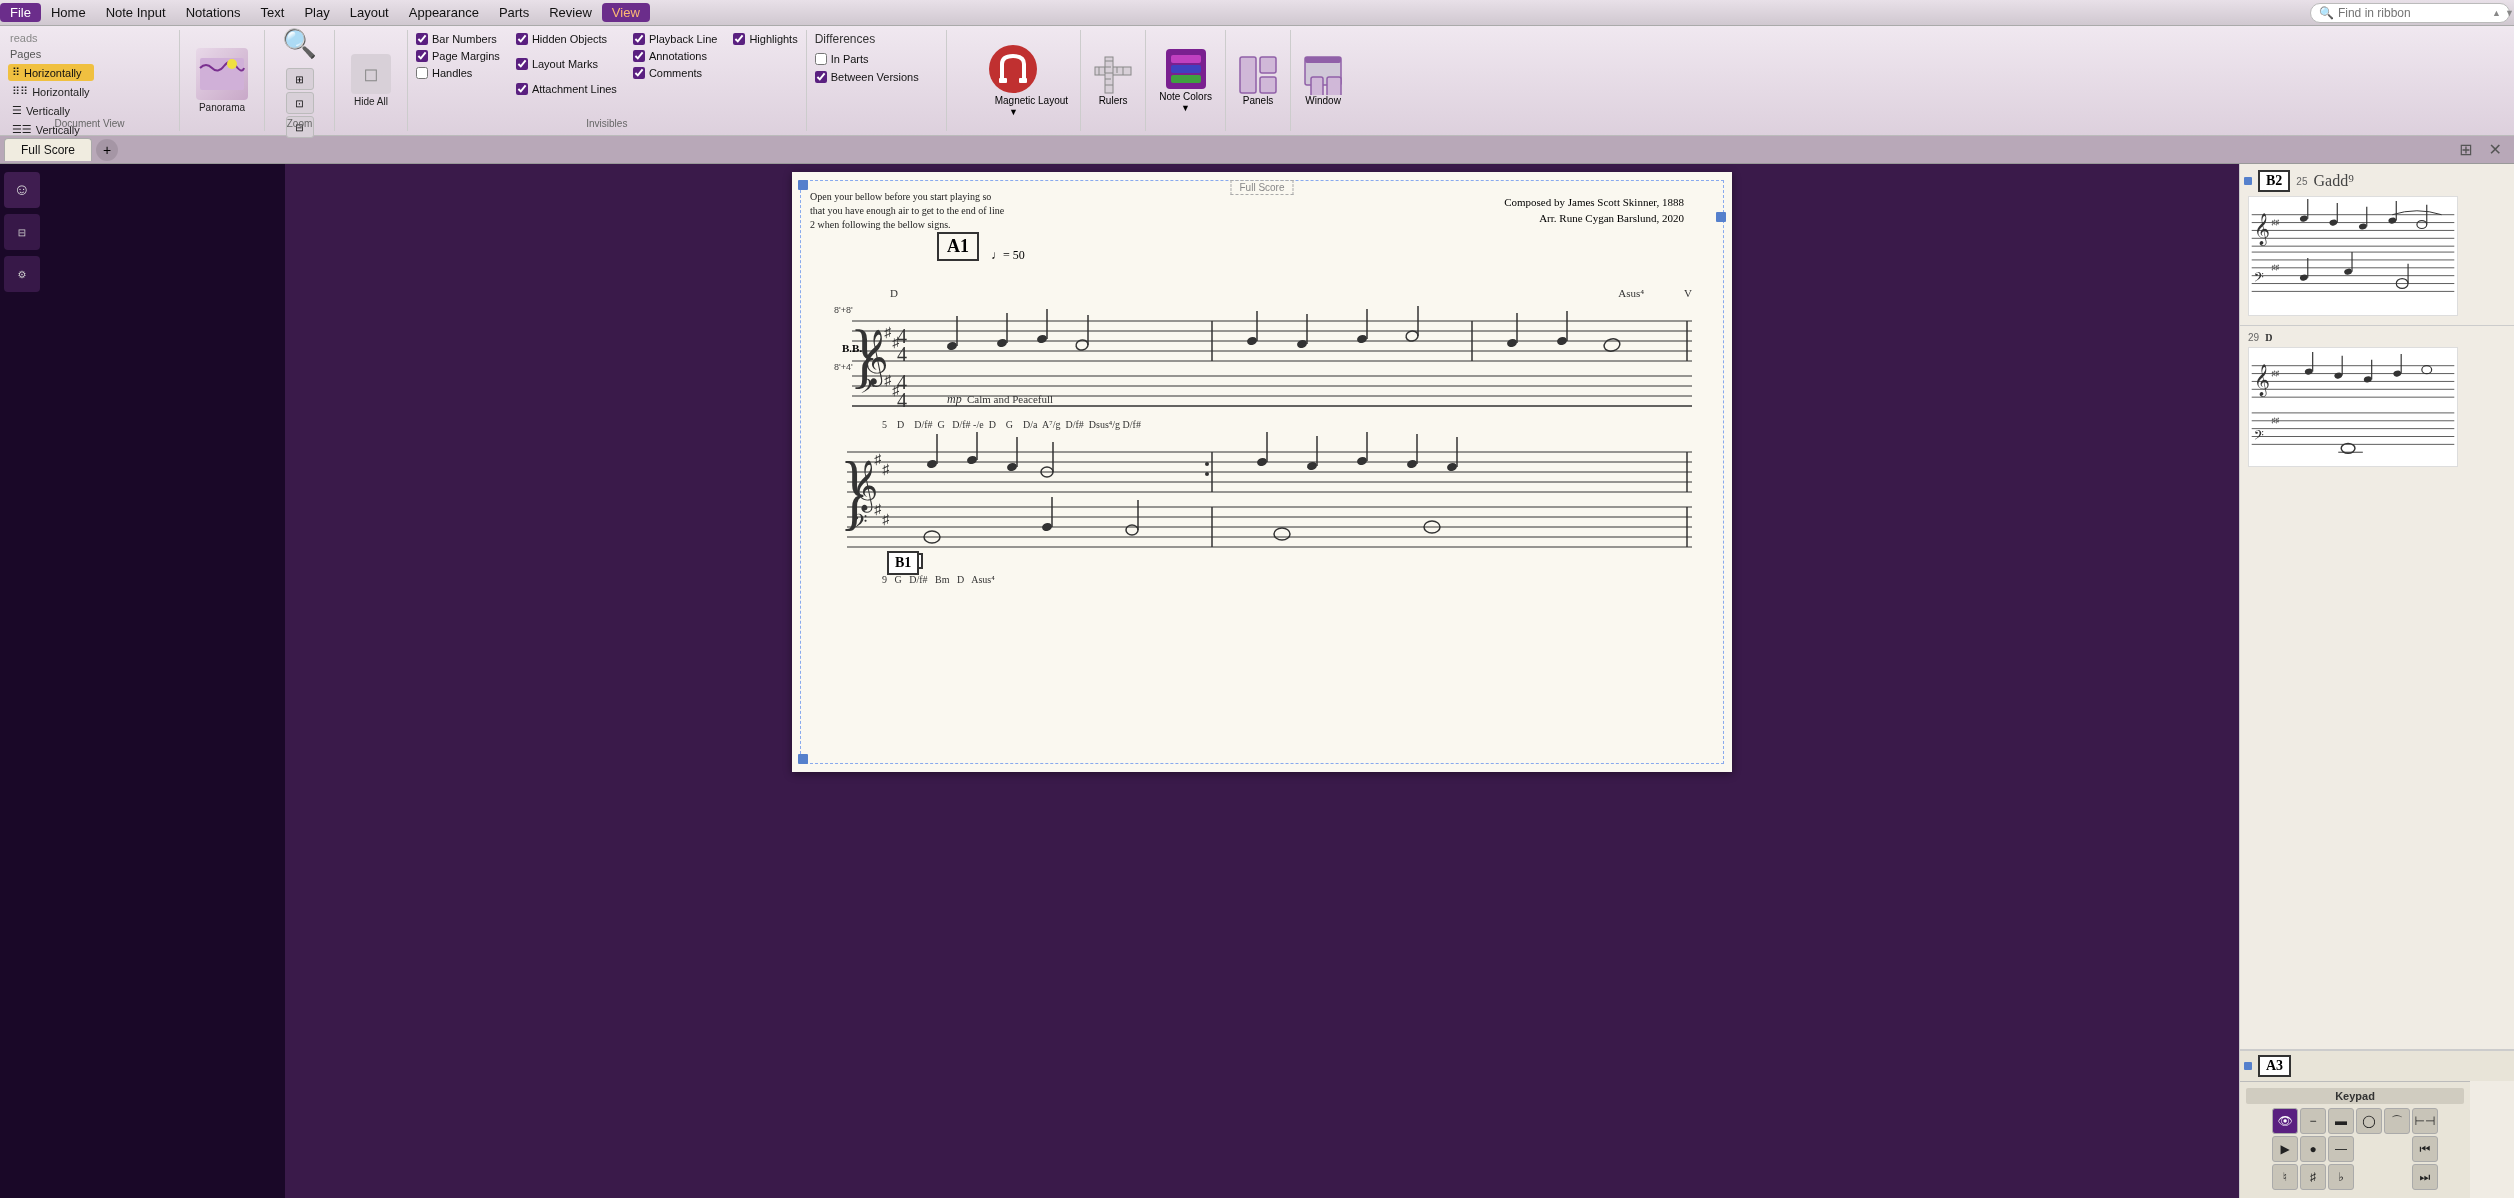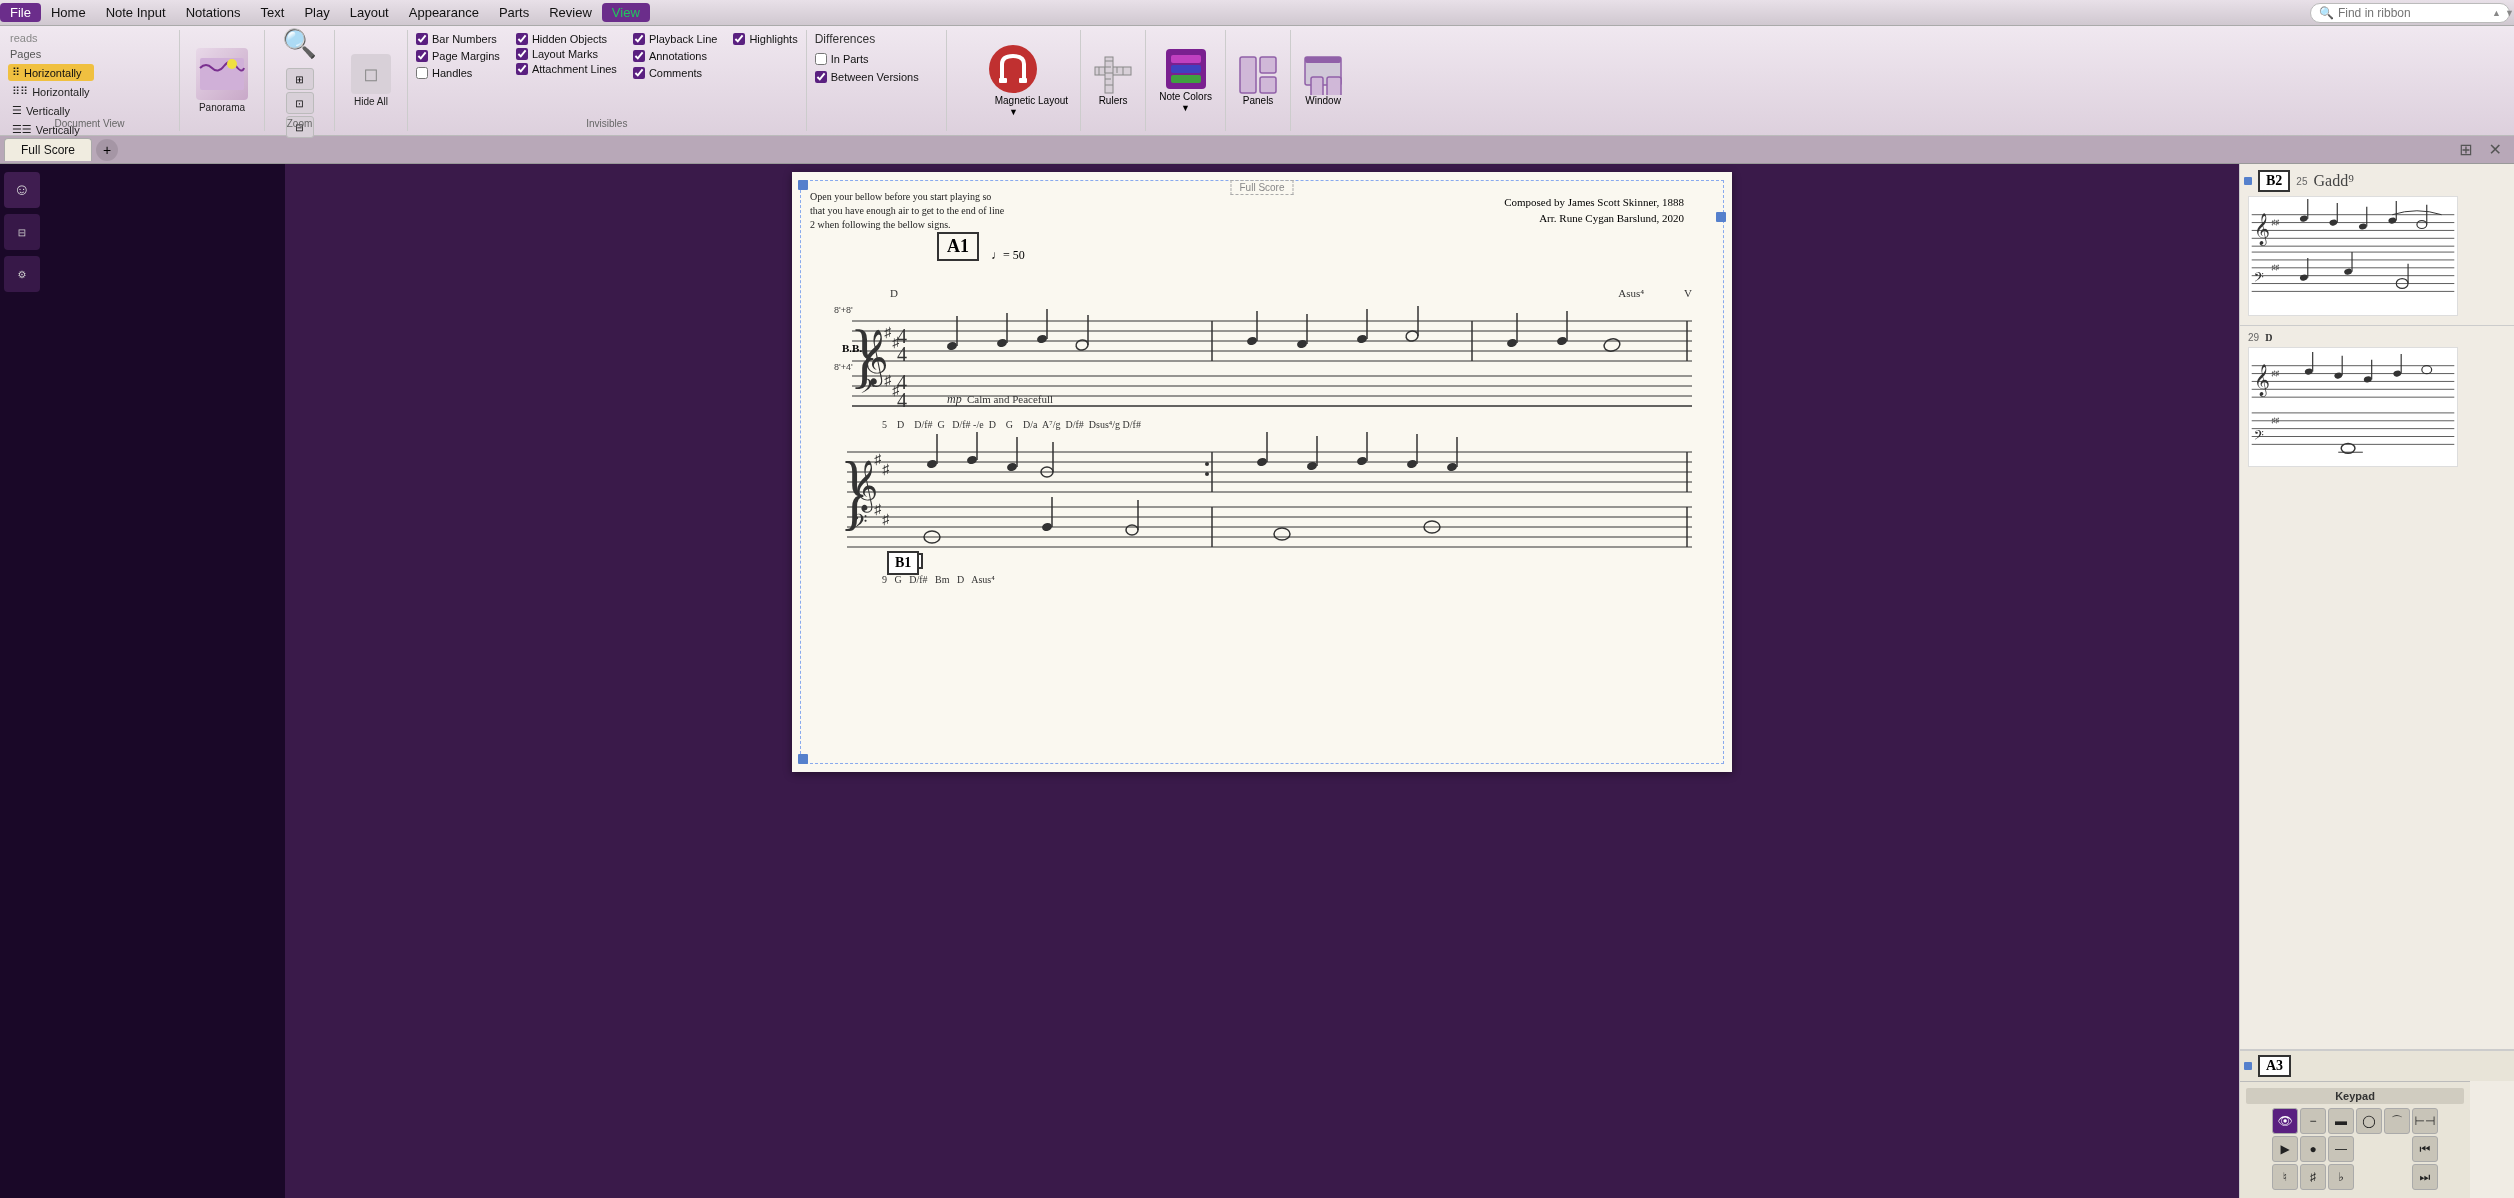--- a/index.html
+++ b/index.html
@@ -76,21 +76,21 @@
   <div class="menu-item active">File</div>
   <div class="menu-item">Home</div>
   <div class="menu-item">Note Input</div>
   <div class="menu-item">Notations</div>
   <div class="menu-item">Text</div>
   <div class="menu-item">Play</div>
   <div class="menu-item">Layout</div>
   <div class="menu-item">Appearance</div>
   <div class="menu-item">Parts</div>
   <div class="menu-item">Review</div>
-  <div class="menu-item" style="background:#6b2d8b;color:#22c55e;text-align:right;">View</div>
+  <div class="menu-item" style="background:#6b2d8b;color:#fdba74;text-align:right;">View</div>
   <div style="flex:1;"></div>
 
   <div class="find-box">
     <span>🔍</span>
     <input class="find-input" type="text" placeholder="Find in ribbon" style="">
     <span style="font-size:9px;">▲</span>
     <span style="font-size:9px;">▼</span>
   </div>
 </div>
 
@@ -169,21 +169,21 @@
         <label class="checkbox-item">
           <input type="checkbox" checked="" style=""> 
             <span>Page Margins</span>
         </label>
         <label class="checkbox-item">
           <input type="checkbox" style=""> 
             <span>Handles</span>
         </label>
       </div>
 
-      <div style="display:flex;flex-direction:column;gap:1px;">
+      <div style="display:flex;flex-direction:column;gap:11px;">
         <label class="checkbox-item">
           <input type="checkbox" checked="" style=""> 
             <span>Hidden Objects</span>
         </label>
         <label class="checkbox-item">
           <input type="checkbox" checked="" style=""> 
             <span>Layout Marks</span>
         </label>
         <label class="checkbox-item">
           <input type="checkbox" checked="" style=""> 

